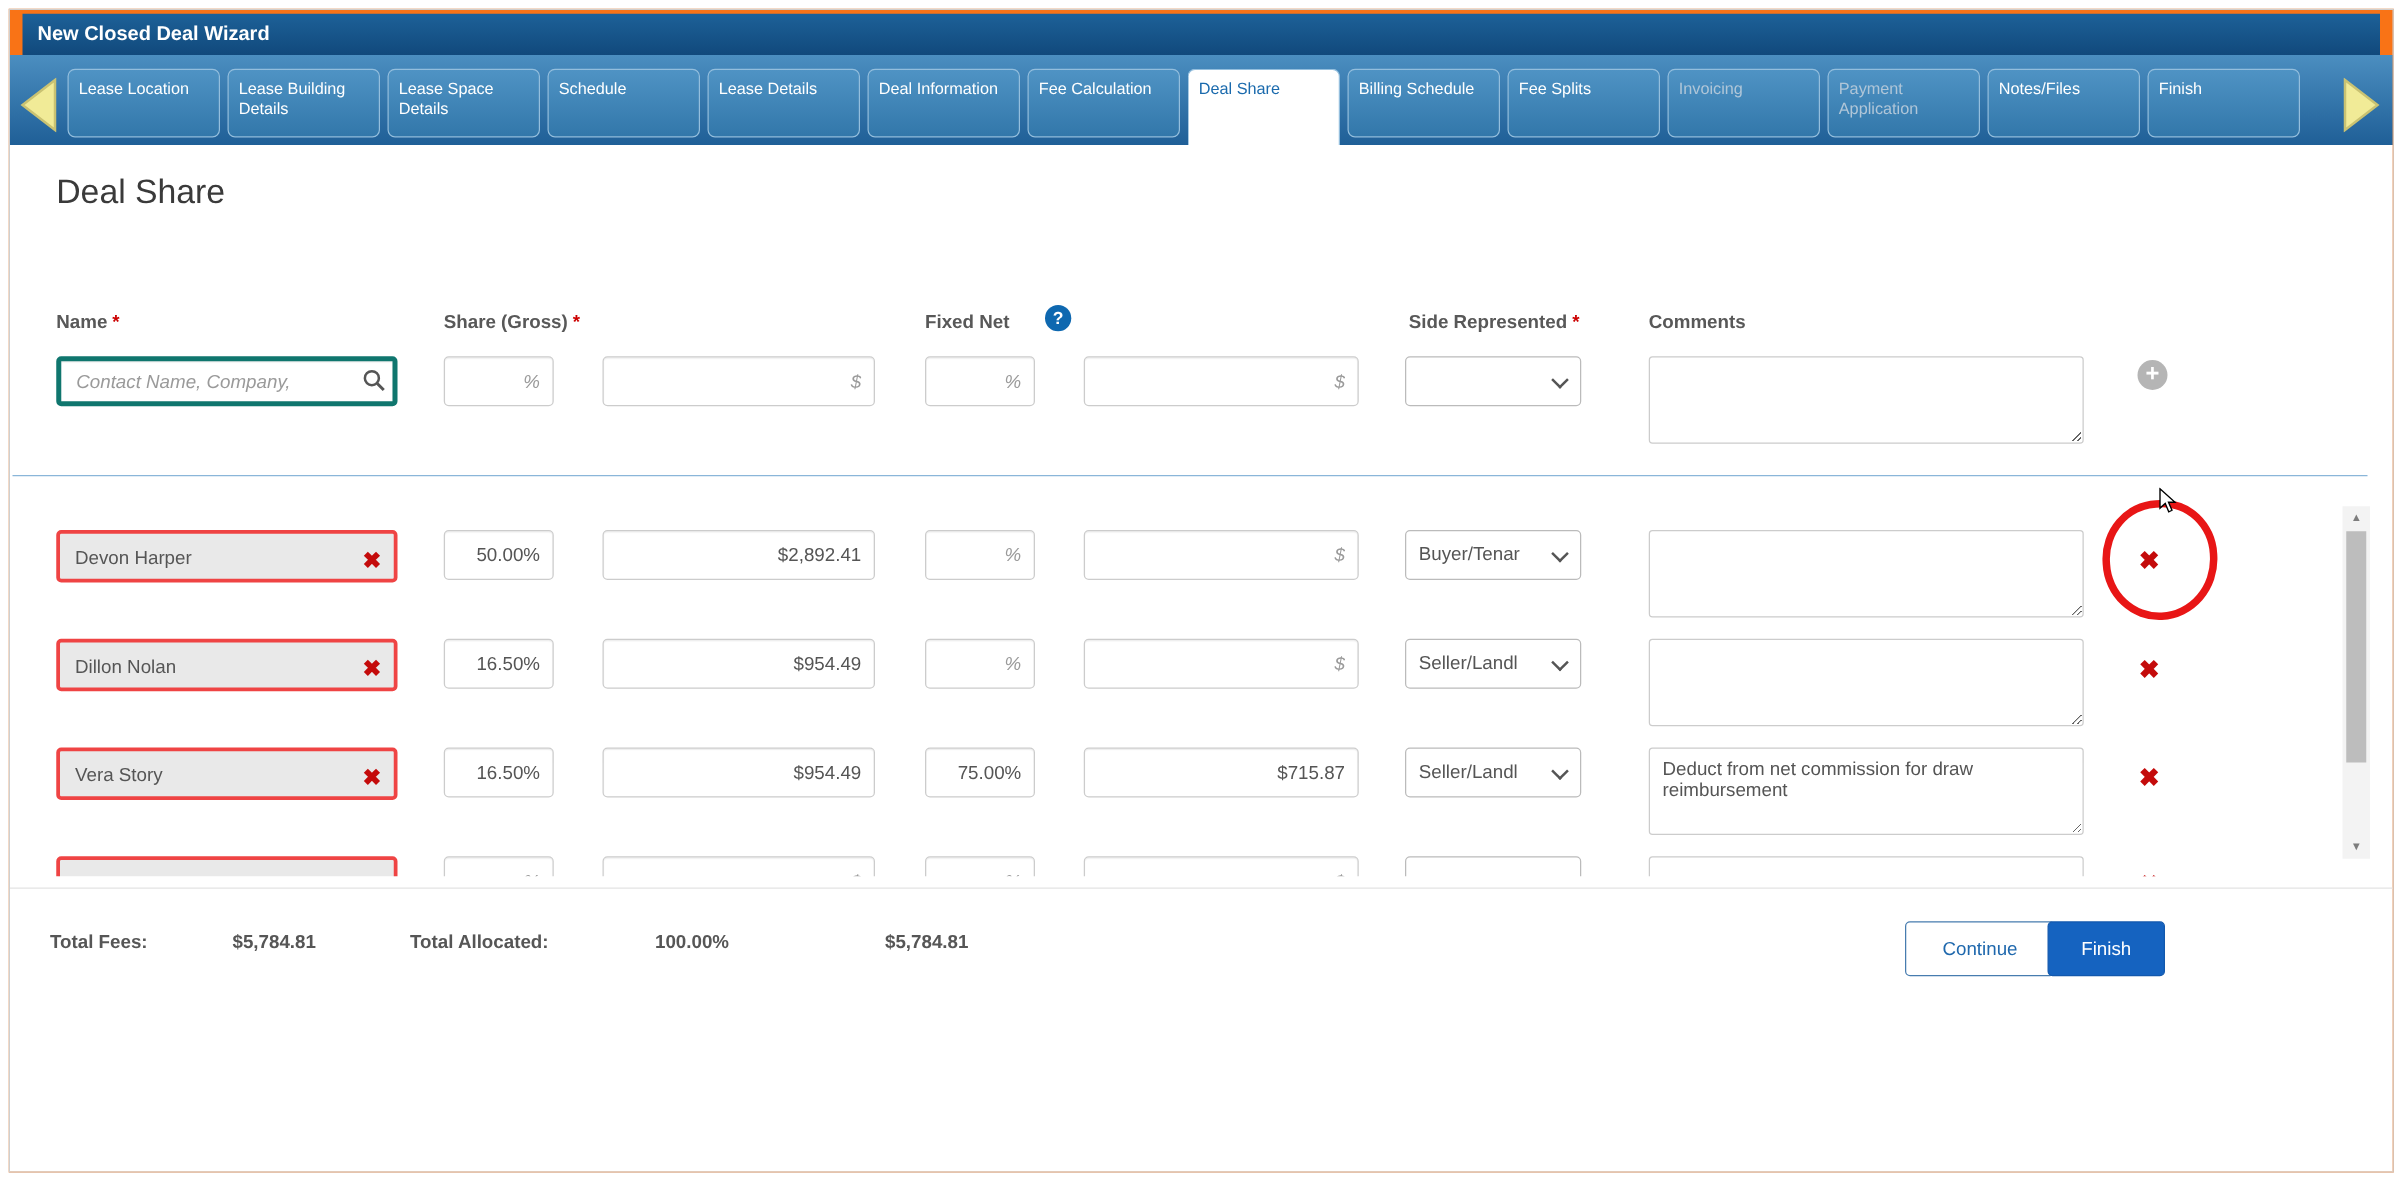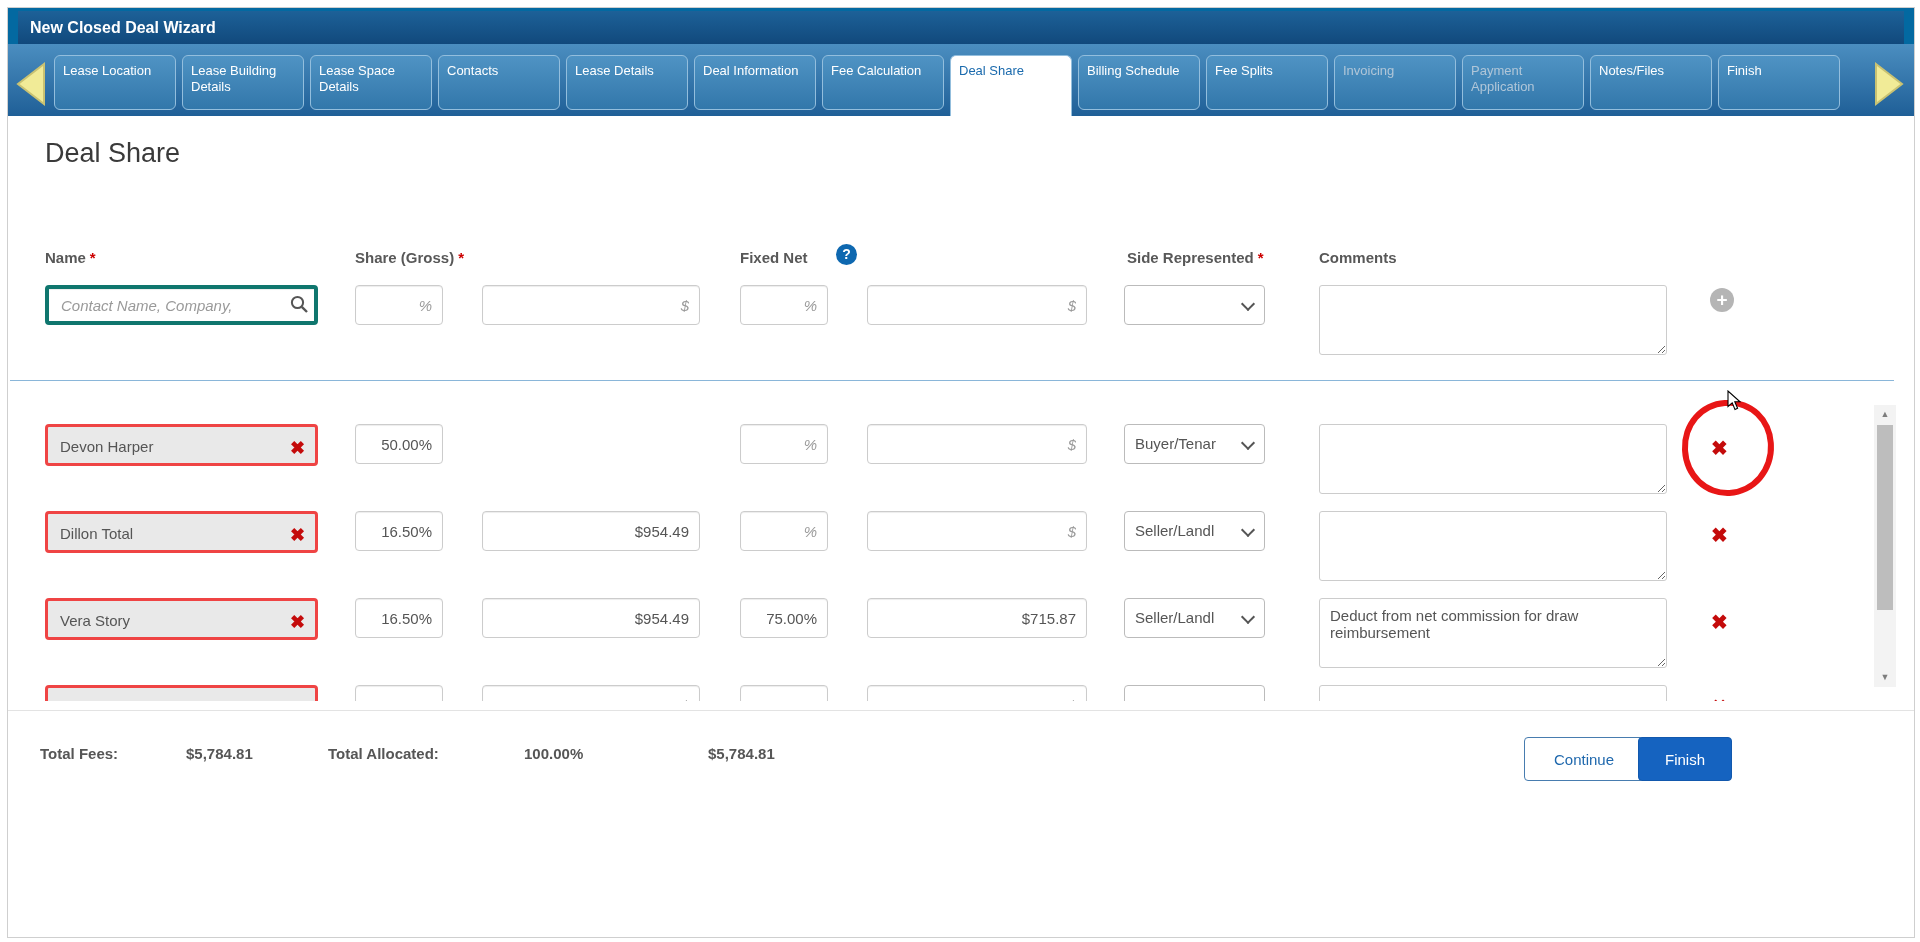--- a/index.html
+++ b/index.html
@@ -2,21 +2,21 @@
 <html><head>
 <meta charset="utf-8">
 <style>
   * { box-sizing: content-box; }
   html,body { margin:0; padding:0; }
   body {
     width:1920px; height:942px; position:relative; overflow:hidden;
     background:#fff; font-family:"Liberation Sans", sans-serif;
   }
   .frame { position:absolute; left:7px; top:7px; width:1906px; height:929px;
-           border:1px solid #cfcfcf; background:#0369a1; }
+           border:1px solid #cfcfcf; background:#f97316; }
 
   
   .titlebar { margin:3px 10px 0 10px; height:33px; padding-left:12px;
     background:linear-gradient(#1d6198,#11497c); color:#fff;
     font-weight:bold; font-size:16px; line-height:33px; }
 
   
   .tabstrip { position:relative; height:72px;
     background:linear-gradient(#4b8ec0,#1f5f97); overflow:hidden; }
   .nav-arrow { position:absolute; top:18px; width:34px; height:44px; cursor:pointer; z-index:3; }
@@ -130,21 +130,21 @@
   <div class="tabstrip">
     <div class="nav-arrow left">
       <svg width="34" height="44" viewBox="0 0 34 44">
         <polygon points="30,2 4,22 30,42" fill="#f1eb97" stroke="#c9c272" stroke-width="2"></polygon>
       </svg>
     </div>
     <div class="tabs">
       <div class="tab"><span>Lease Location</span></div>
       <div class="tab"><span>Lease Building Details</span></div>
       <div class="tab"><span>Lease Space Details</span></div>
-      <div class="tab"><span>Contacts</span></div>
+      <div class="tab"><span>Schedule</span></div>
       <div class="tab"><span>Lease Details</span></div>
       <div class="tab"><span>Deal Information</span></div>
       <div class="tab"><span>Fee Calculation</span></div>
       <div class="tab active"><span>Deal Share</span></div>
       <div class="tab"><span>Billing Schedule</span></div>
       <div class="tab"><span>Fee Splits</span></div>
       <div class="tab disabled"><span>Invoicing</span></div>
       <div class="tab disabled"><span>Payment Application</span></div>
       <div class="tab"><span>Notes/Files</span></div>
       <div class="tab"><span>Finish</span></div>
@@ -190,33 +190,34 @@
     <div class="blue-divider"></div>
 
     <div class="rows-viewport">
 
       <div class="deal-row">
         <div class="cell c-name namebox">
           <span>Devon Harper</span>
           <span class="xglyph namex">✖</span>
         </div>
         <input class="cell c-pct1 num" value="50.00%" placeholder="%" style="">
+        <input class="cell c-amt1 num" value="$2,892.41" placeholder="$" style="">
         <input class="cell c-pct2 num" value="" placeholder="%" style="">
         <input class="cell c-amt2 num" value="" placeholder="$" style="">
         <div class="c-side fakeselect">
           <span>Buyer/Tenar</span>
           <span class="chev"></span>
         </div>
         <textarea class="c-com comment" style=""></textarea>
         <span class="xglyph rowx">✖</span>
       </div>
 
       <div class="deal-row">
         <div class="cell c-name namebox">
-          <span>Dillon Total</span>
+          <span>Dillon Nolan</span>
           <span class="xglyph namex">✖</span>
         </div>
         <input class="cell c-pct1 num" value="16.50%" placeholder="%" style="">
         <input class="cell c-amt1 num" value="$954.49" placeholder="$" style="">
         <input class="cell c-pct2 num" value="" placeholder="%" style="">
         <input class="cell c-amt2 num" value="" placeholder="$" style="">
         <div class="c-side fakeselect">
           <span>Seller/Landl</span>
           <span class="chev"></span>
         </div>

